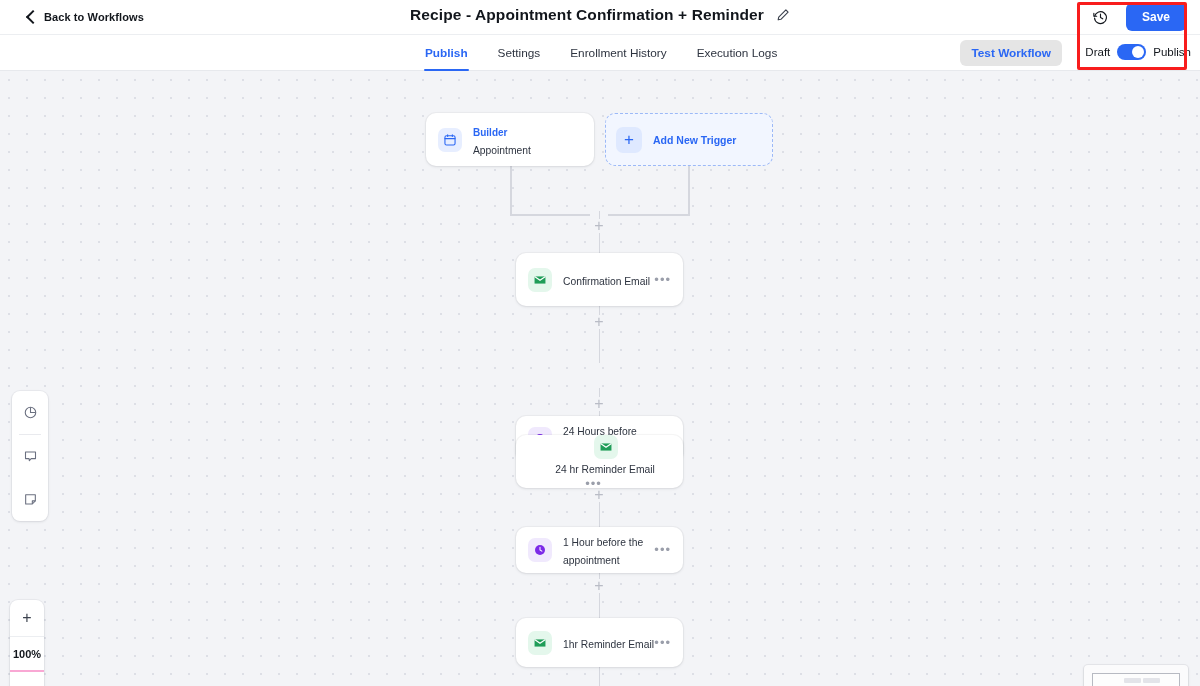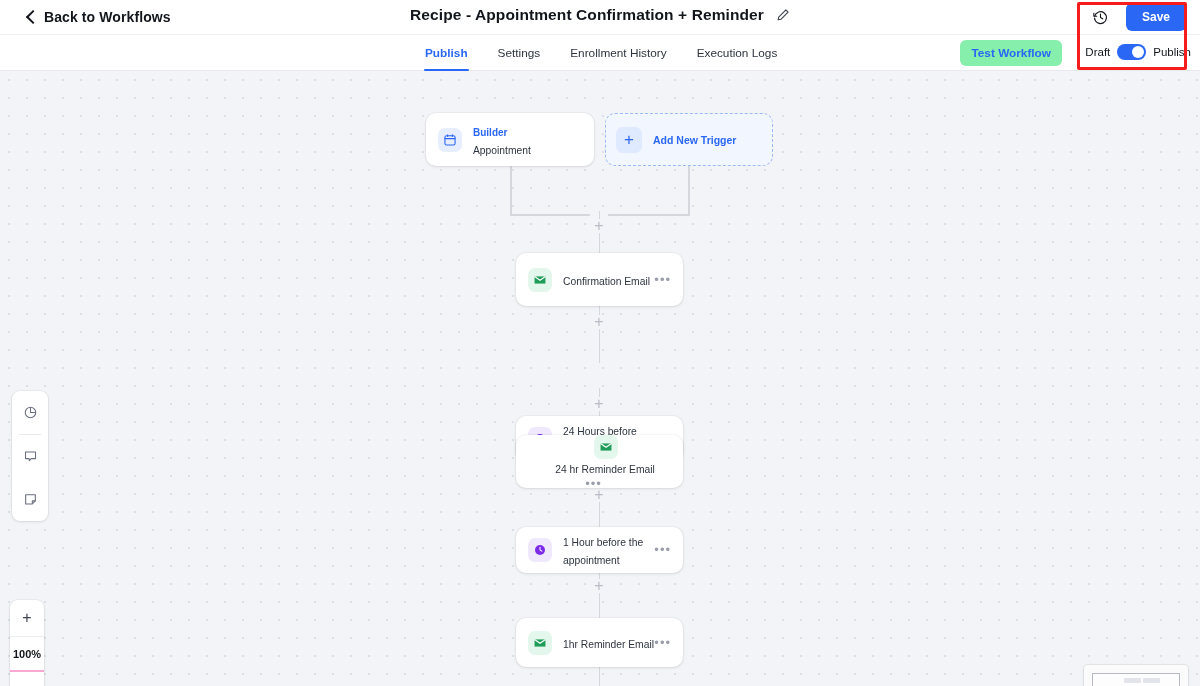--- a/index.html
+++ b/index.html
@@ -21,21 +21,21 @@
     display: flex; align-items: center; gap: 8px;
     margin-left: 26px; cursor: pointer;
   }
   .back-chevron { width: 10px; height: 10px; position: relative; }
   .back-chevron::before {
     content: ""; position: absolute; left: 2px; top: 0;
     width: 8px; height: 8px;
     border-left: 2px solid #12161c; border-bottom: 2px solid #12161c;
     transform: rotate(45deg);
   }
-  .back-label { font-size: 14px; font-weight: 700; color: #12161c; letter-spacing: .1px; }
+  .back-label { font-size: 11px; font-weight: 700; color: #12161c; letter-spacing: .1px; }
 
   .title-wrap {
     position: absolute; left: 0; top: 0; width: 1200px; height: 29px;
     display: flex; align-items: center; justify-content: center; gap: 12px;
     pointer-events: none;
   }
   .title { font-size: 15.5px; font-weight: 700; color: #12161c; letter-spacing: .1px; }
   .pencil-icon { width: 14px; height: 14px; pointer-events: auto; cursor: pointer; }
 
   .topbar-right {
@@ -59,21 +59,21 @@
     font-size: 11.8px; color: #2e3440; line-height: 36px; cursor: pointer;
     position: relative; padding: 0 1px;
   }
   .tab.active { color: #2a67f4; font-weight: 600; }
   .tab.active::after {
     content: ""; position: absolute; left: 0; right: 0; bottom: 0;
     height: 2px; background: #2a67f4; border-radius: 2px;
   }
   .test-workflow {
     position: absolute; right: 138px; top: 5px;
-    background: #86efac; color: #2a67f4; border: none; border-radius: 6px;
+    background: #e5e5e5; color: #2a67f4; border: none; border-radius: 6px;
     font-size: 11.8px; font-weight: 600; padding: 6px 11px; cursor: pointer;
     font-family: "Liberation Sans", sans-serif;
   }
 
   .publish-row {
     position: absolute; right: 9px; top: 44px;
     display: flex; align-items: center; gap: 7px;
   }
   .pub-label { font-size: 11.5px; color: #12161c; font-weight: 400; }
   .toggle {

